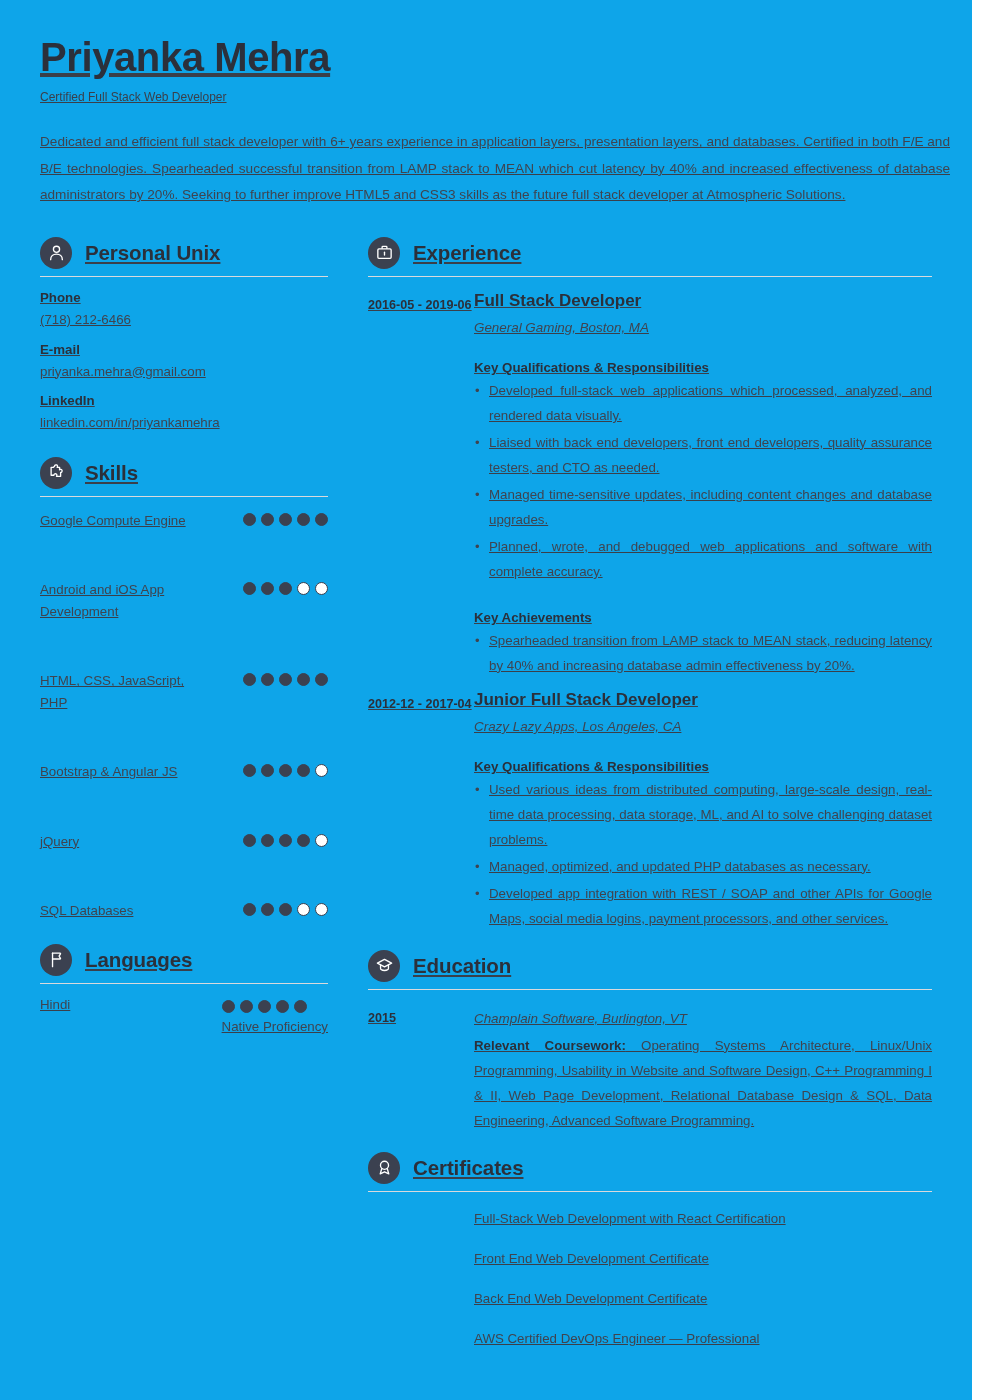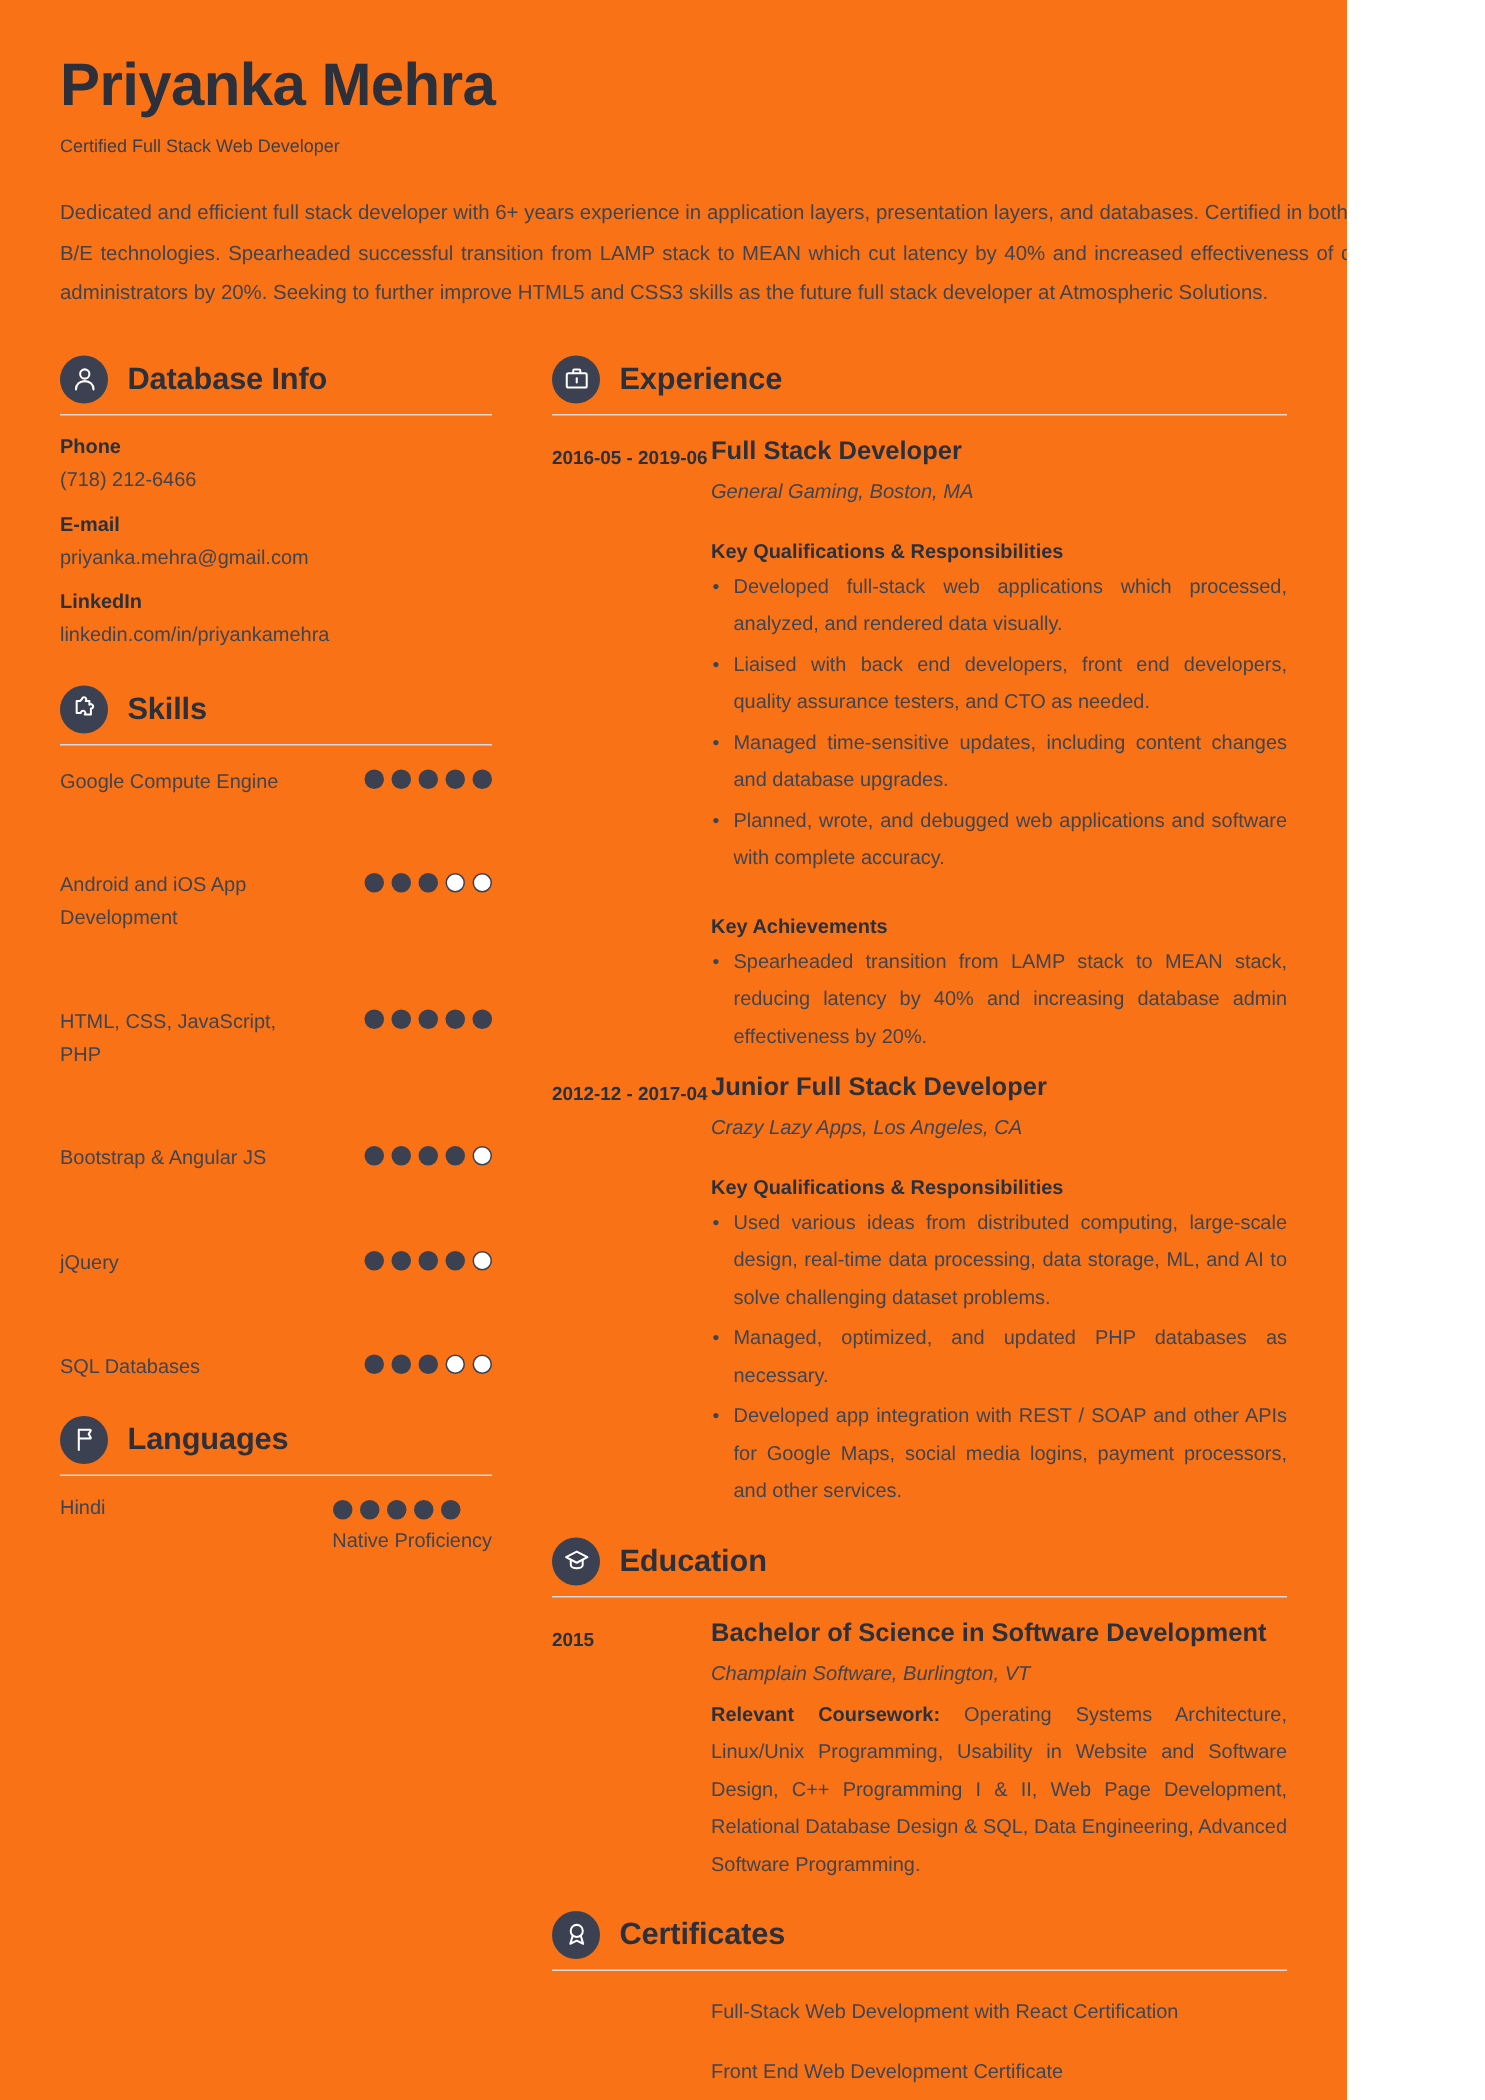--- a/index.html
+++ b/index.html
@@ -12,25 +12,26 @@
   }
 
   body {
     font-family: "Liberation Sans", sans-serif;
     color: #3a3f4a;
     -webkit-font-smoothing: antialiased;
   }
 
   .page {
     position: relative;
-    width: 898px;
+    width: 972px;
     height: 1400px;
-    background: #f97316;
+    background: #0ea5e9;
     padding: 0 40px;
     overflow: hidden;
+    text-decoration: underline;
   }
 
   
   .header { padding-top: 34px; }
 
   .name {
     font-size: 40px;
     font-weight: 700;
     color: #2b303b;
     letter-spacing: -0.4px;
@@ -258,21 +259,21 @@
     <div class="col-left">
 
       <div class="section">
         <div class="section-head">
           <span class="sec-icon">
             <svg width="19" height="19" viewBox="0 0 24 24" fill="none" stroke="#ffffff" stroke-width="1.7">
               <circle cx="12" cy="8" r="3.9"></circle>
               <path d="M4.6 21c0-4.3 3.3-7 7.4-7s7.4 2.7 7.4 7" stroke-linecap="round"></path>
             </svg>
           </span>
-          <span class="sec-title">Database Info</span>
+          <span class="sec-title">Personal Unix</span>
         </div>
         <div class="divider"></div>
 
         <div class="pi-label">Phone</div>
         <div class="pi-value">(718) 212-6466</div>
 
         <div class="pi-label">E-mail</div>
         <div class="pi-value">priyanka.mehra@gmail.com</div>
 
         <div class="pi-label">LinkedIn</div>
@@ -440,21 +441,20 @@
               <path d="M7 11.2v4.4c0 1.5 2.2 2.7 5 2.7s5-1.2 5-2.7v-4.4" stroke-linecap="round"></path>
             </svg>
           </span>
           <span class="sec-title">Education</span>
         </div>
         <div class="divider"></div>
         <div id="education-list">
             <div class="entry">
               <div class="entry-date">2015</div>
               <div class="entry-main">
-                <div class="entry-title">Bachelor of Science in Software Development</div>
                 <div class="entry-org">Champlain Software, Burlington, VT</div>
                 <div class="edu-course"><b>Relevant Coursework:</b> Operating Systems Architecture, Linux/Unix Programming, Usability in Website and Software Design, C++ Programming I &amp; II, Web Page Development, Relational Database Design &amp; SQL, Data Engineering, Advanced Software Programming.</div>
               </div>
             </div>
           </div>
       </div>
 
       <div class="section" style="margin-top:18px;">
         <div class="section-head">
           <span class="sec-icon">

